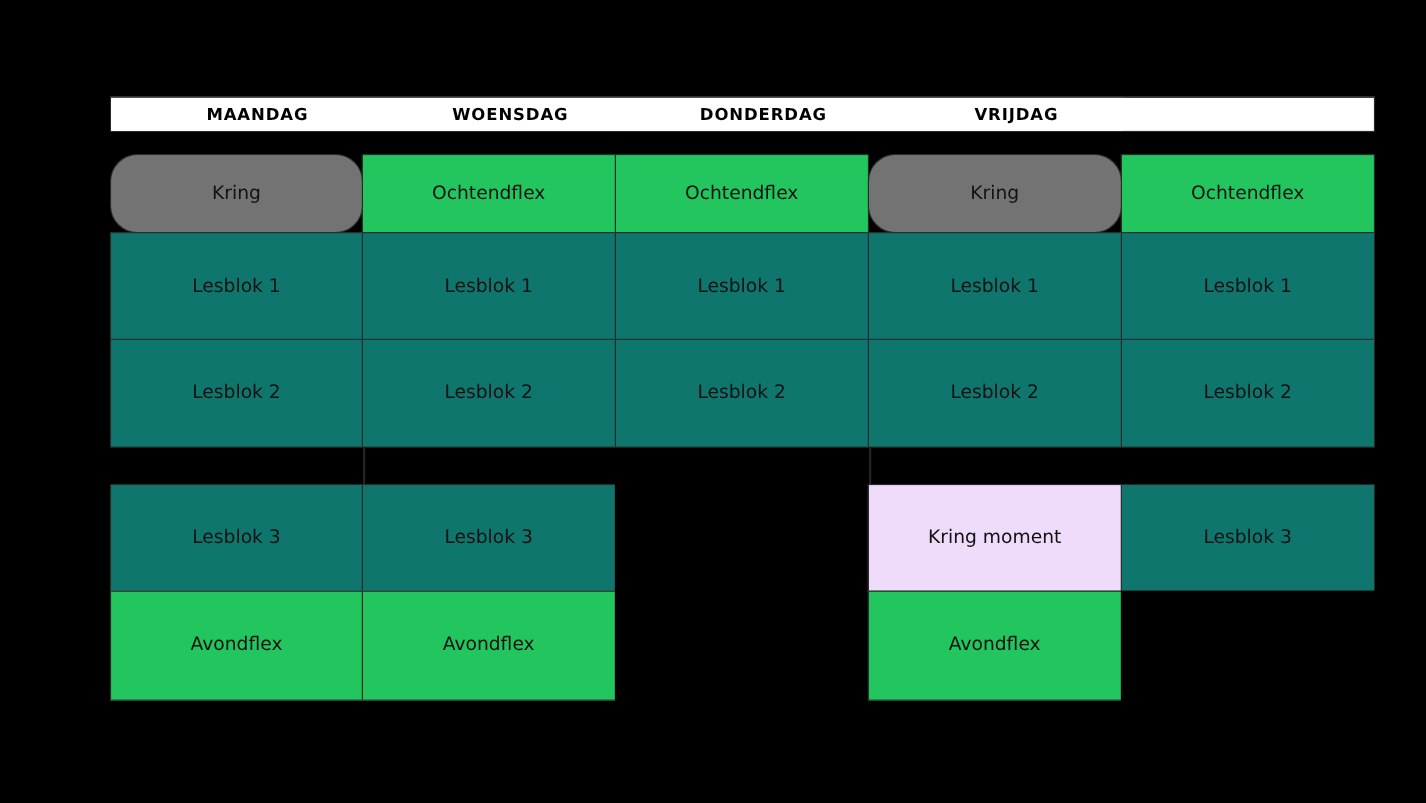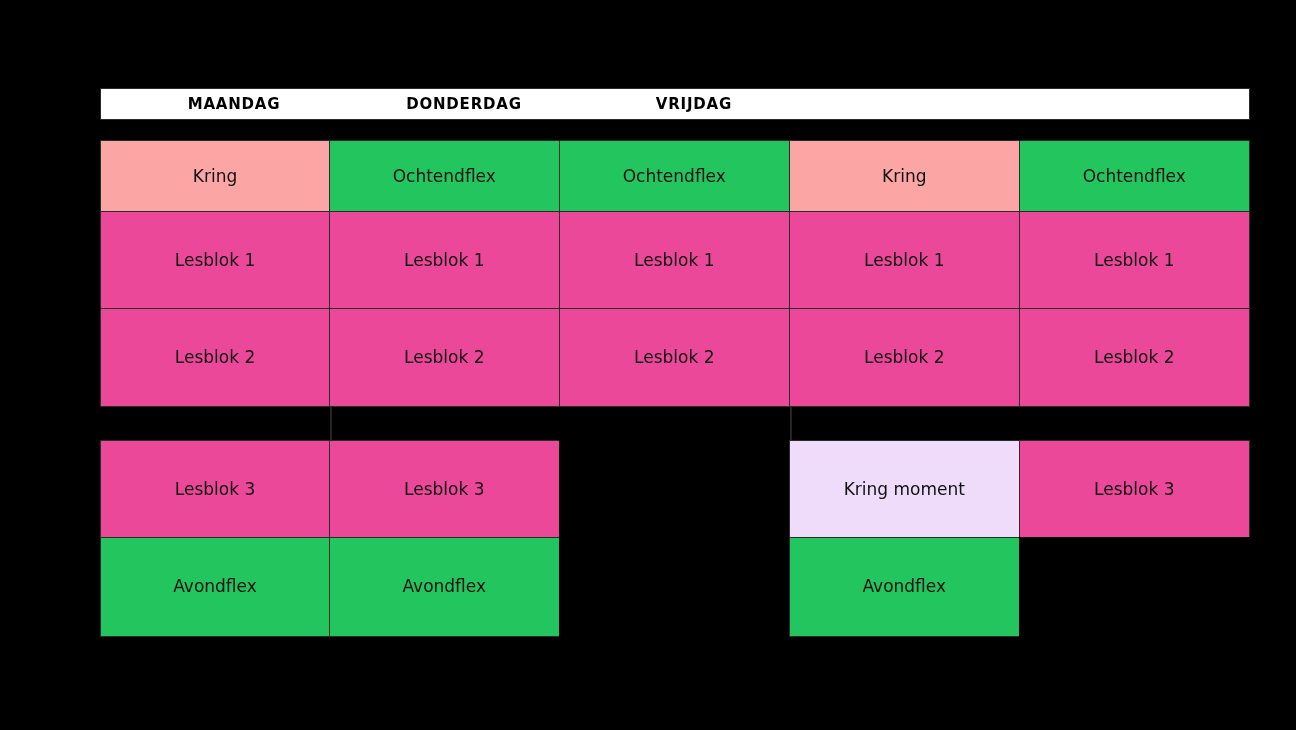--- a/index.html
+++ b/index.html
@@ -100,33 +100,34 @@
   }
 
   
   .h-72  { height: 72px; }
   .h-99  { height: 99px; }
   
   .h-98  { height: 98px; }
   .h-100 { height: 100px; text-align: center; }
 
   
-  .cat-kring  { background: #fca5a5; }
+  .cat-kring  { background: #737373; border-radius: 25px; }
   .cat-flow   { background: #EEDCFA; }
-  .cat-les    { background: #ec4899; }
+  .cat-les    { background: #0f766e; }
   .cat-flex   { background: #22c55e; }
   .cat-none   { background: #000000; }
 </style>
 </head>
 <body>
 
 <div id="schedule-root">
 
   <div class="header-row">
     <div class="header-cell">MAANDAG</div>
+    <div class="header-cell">WOENSDAG</div>
     <div class="header-cell">DONDERDAG</div>
     <div class="header-cell">VRIJDAG</div>
   </div>
 
   <div class="band-gap"></div>
 
   <div class="grid-block">
 
     <div class="col">
       <div class="cell h-72 cat-kring">Kring</div>

